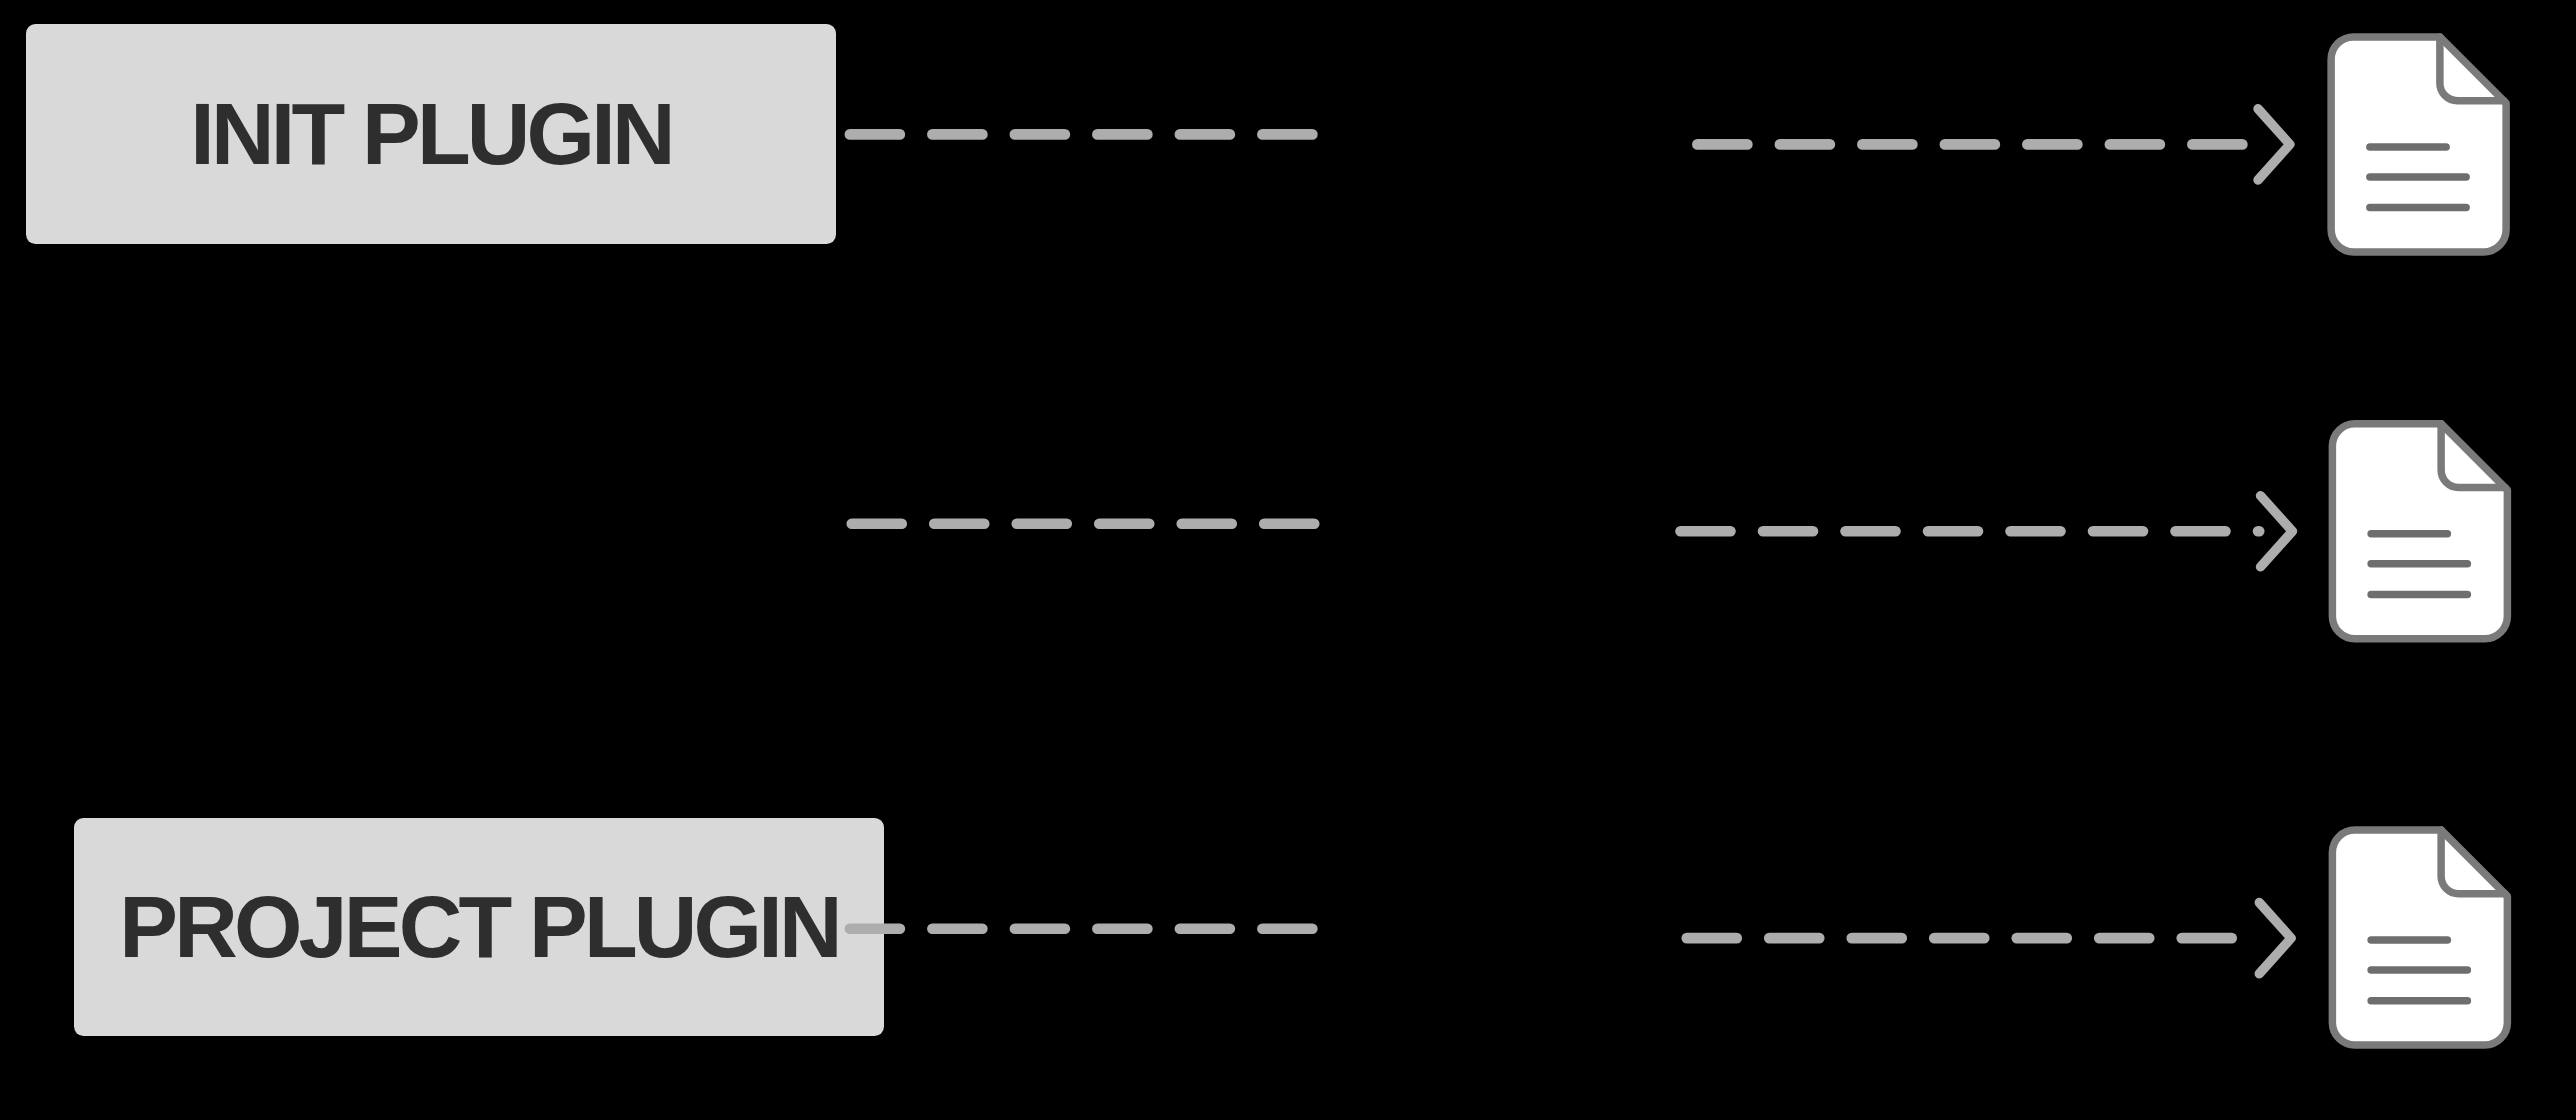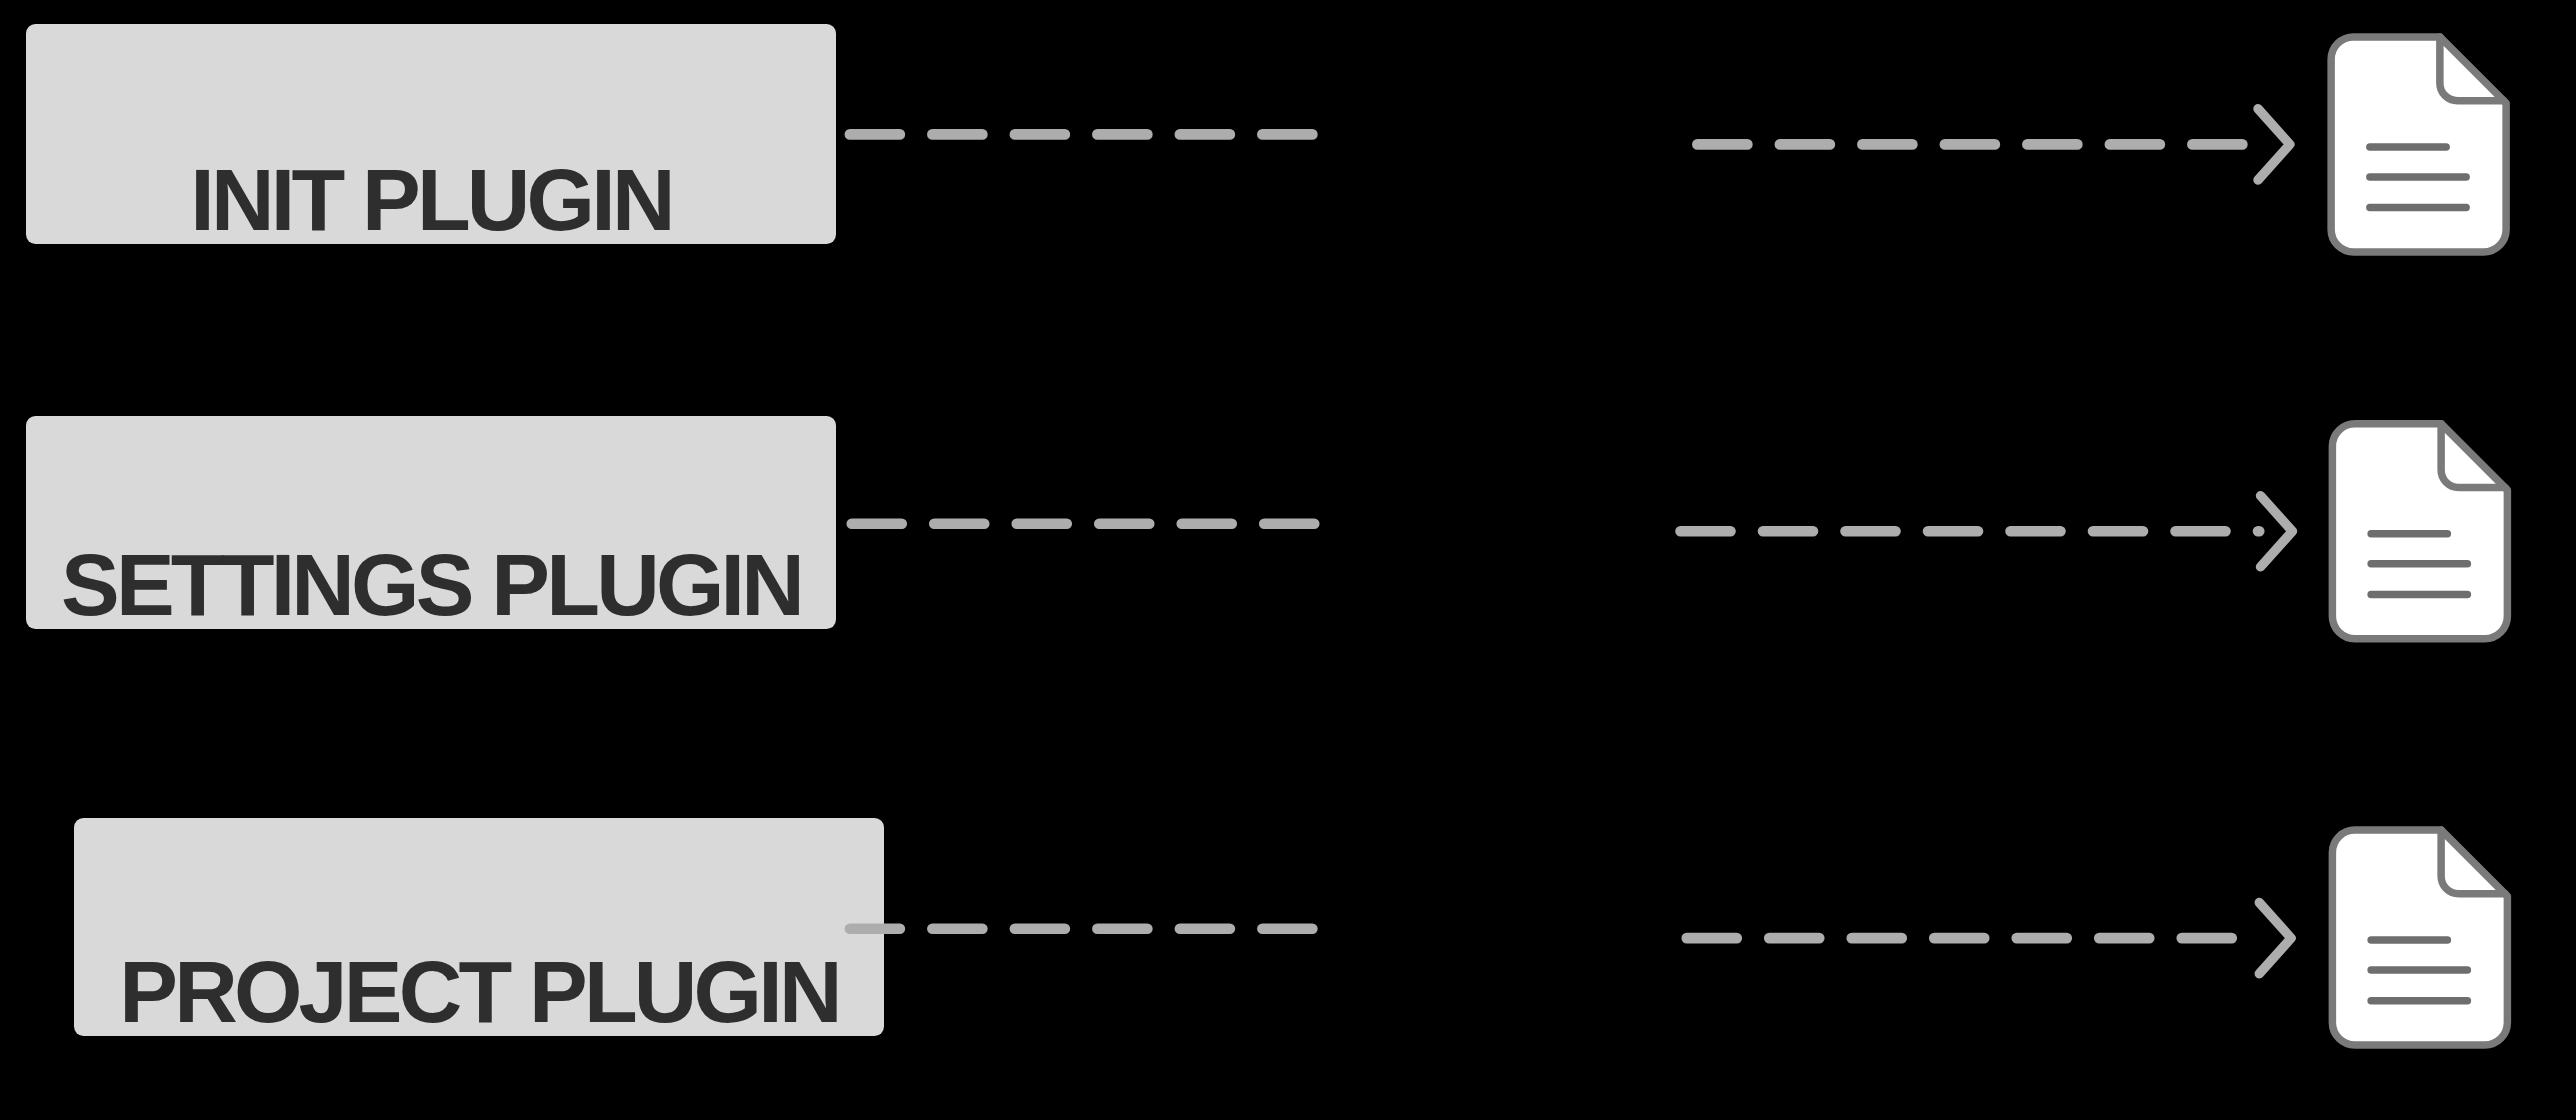--- a/index.html
+++ b/index.html
@@ -15,21 +15,21 @@
     background: var(--background, #000000);
     font-family: "Liberation Sans", "DejaVu Sans", sans-serif;
   }
   .plugin-box {
     position: absolute;
     left: 26px;
     width: 810px;
     background: var(--box-fill, #d9d9d9);
     border-radius: 9.4px;
     display: flex;
-    align-items: flex-end;
+    align-items: center;
     justify-content: center;
   }
   .plugin-box .label {
     color: var(--box-text, #2e2e2e);
     font-size: 88px;
     font-weight: 600;
     letter-spacing: -3.8px;
     white-space: nowrap;
     line-height: 1;
   }
@@ -80,23 +80,20 @@
 </style>
 </head>
 <body>
 
 <div class="canvas">
 
   <div class="plugin-box box-row-1">
     <span class="label">INIT PLUGIN</span>
   </div>
 
-  <div class="plugin-box box-row-2">
-    <span class="label">SETTINGS PLUGIN</span>
-  </div>
 
   <div class="plugin-box box-row-3">
     <span class="label">PROJECT PLUGIN</span>
   </div>
 
   <svg class="overlay" viewBox="0 0 4120 1792" xmlns="http://www.w3.org/2000/svg">
 
     <defs>
       <g id="doc-icon">
         <path class="doc-outline" d="M 42 6 H 180 L 286 112 V 314 A 36 36 0 0 1 250 350 H 42 A 36 36 0 0 1 6 314 V 42 A 36 36 0 0 1 42 6 Z"></path>

